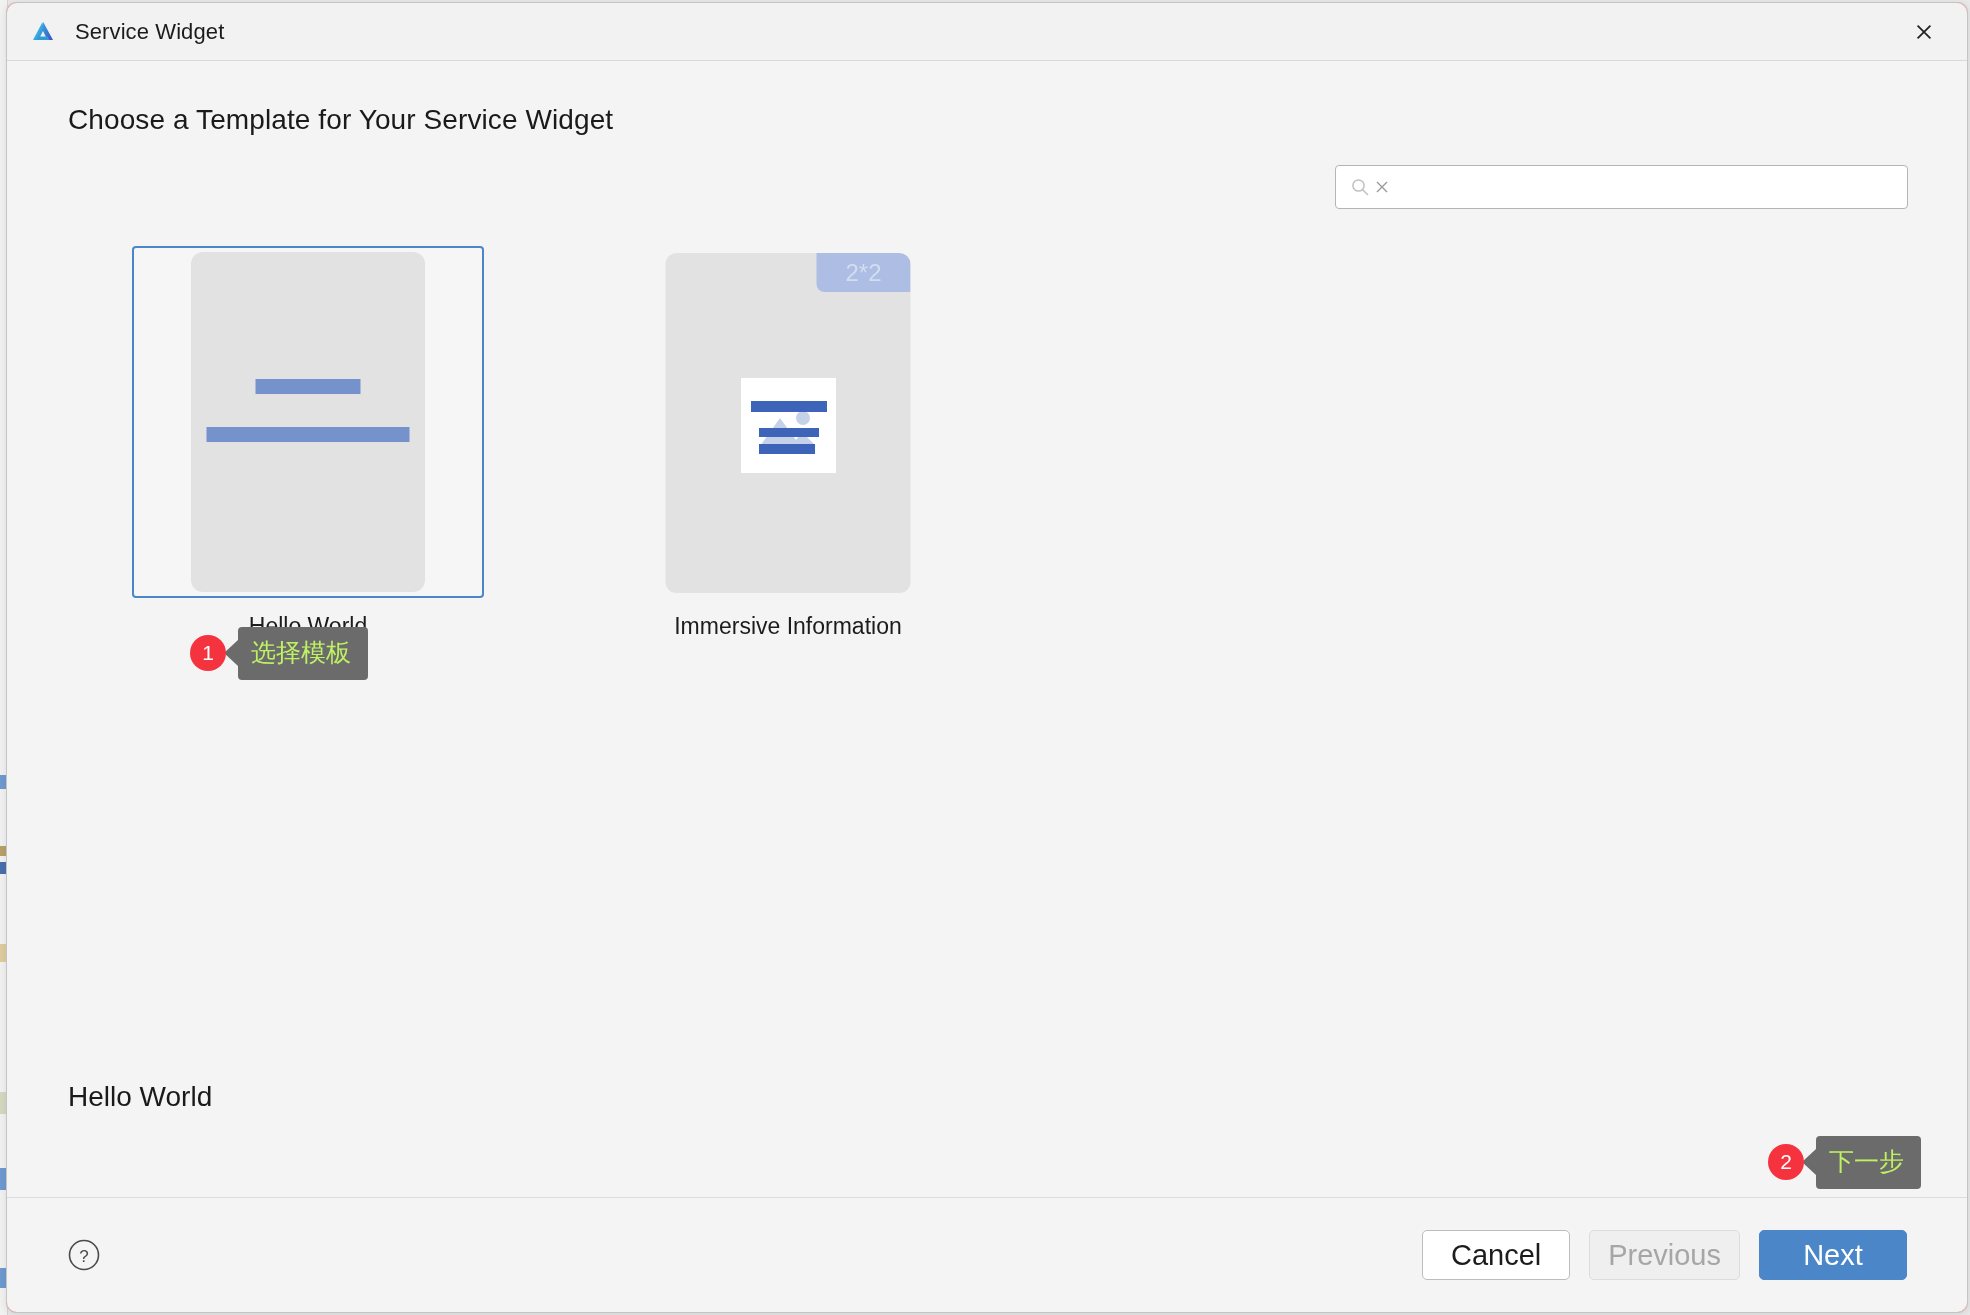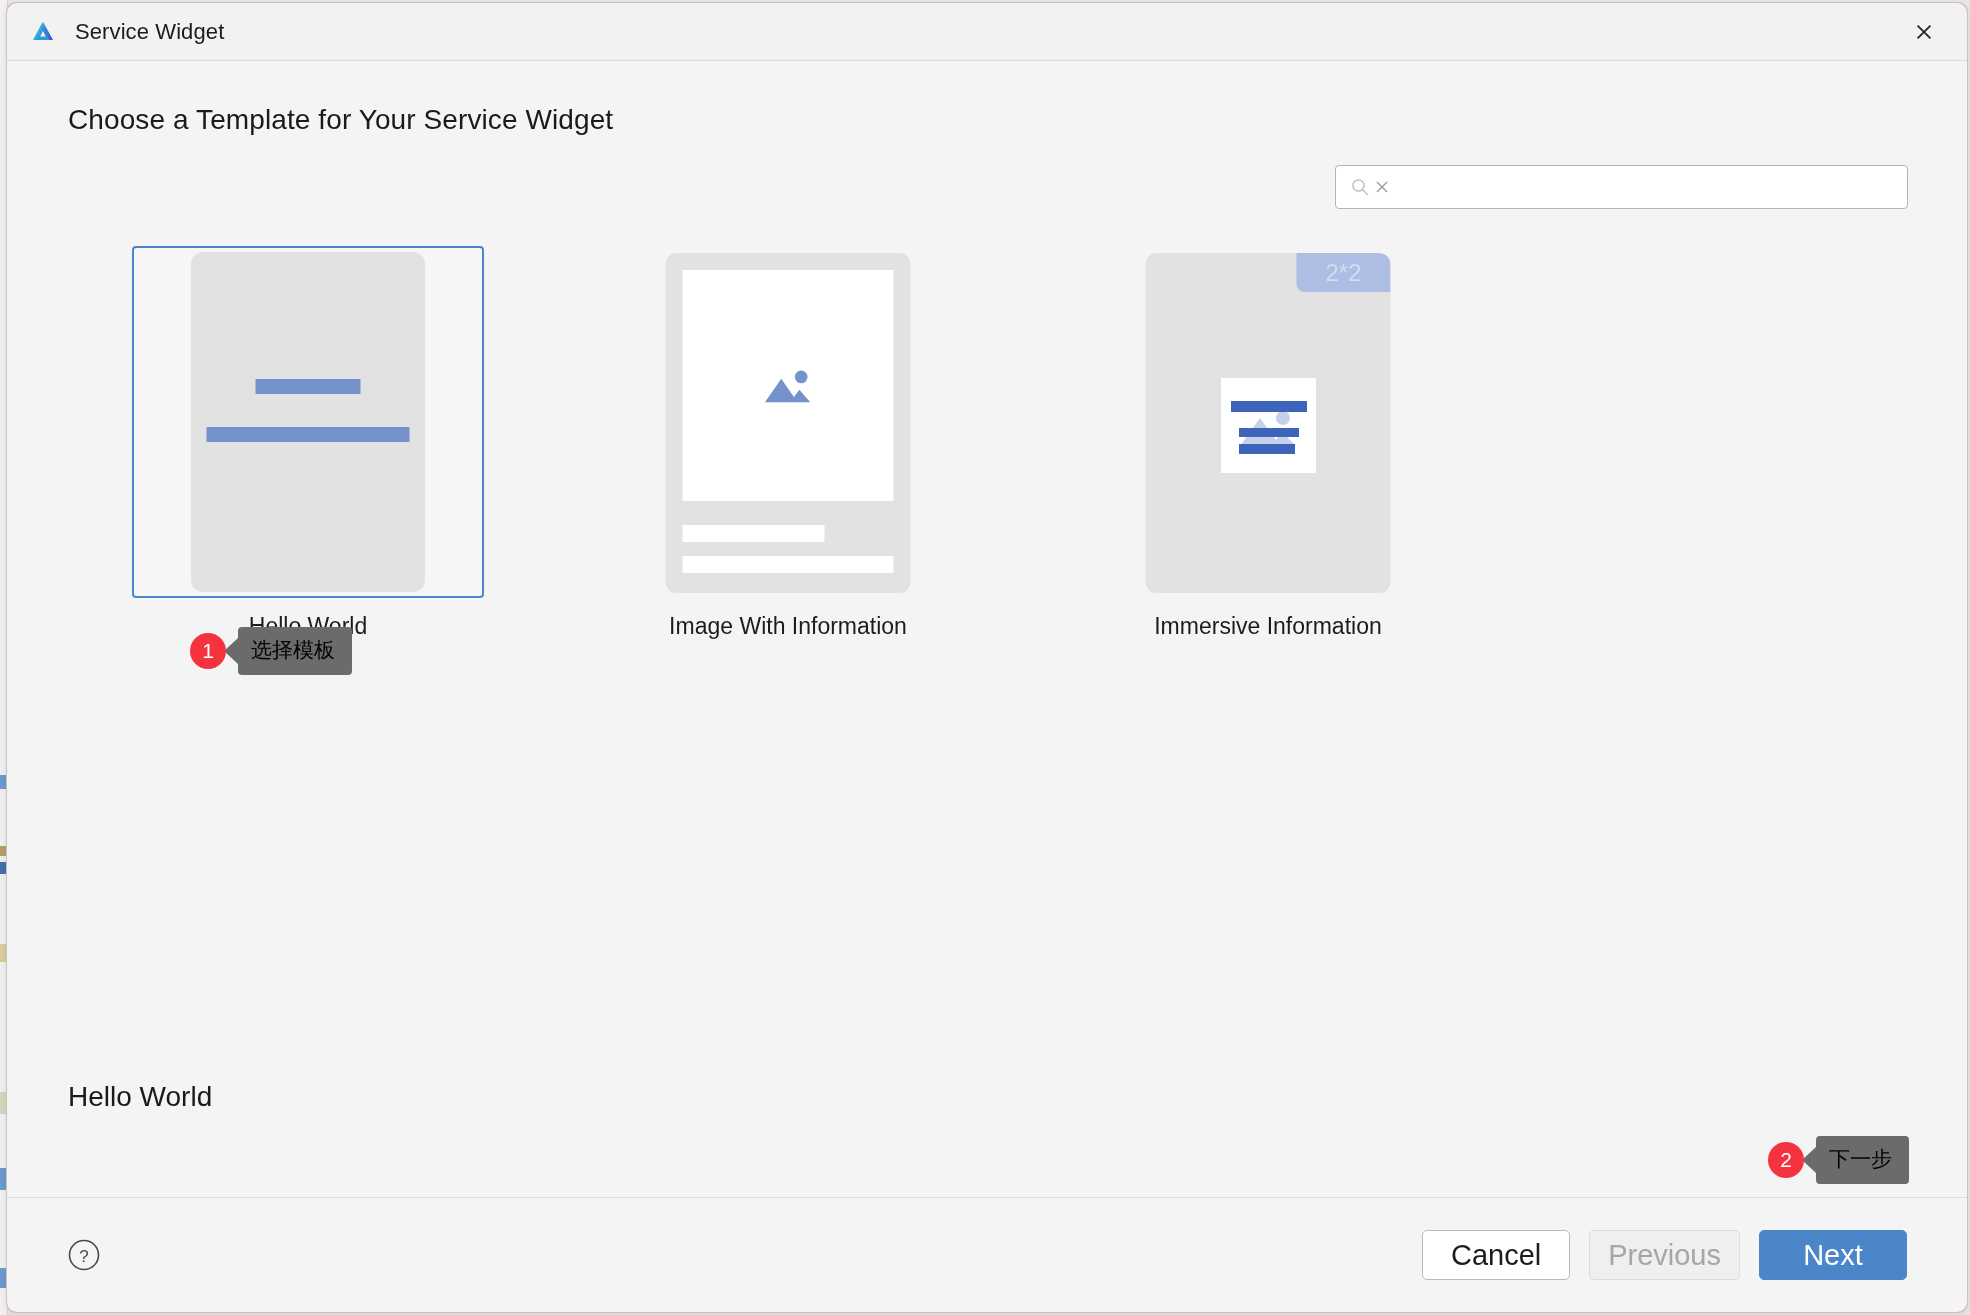--- a/index.html
+++ b/index.html
@@ -283,22 +283,22 @@
   .tip-arrow {
     width: 0; height: 0;
     border-top: 13px solid transparent;
     border-bottom: 13px solid transparent;
     border-right: 14px solid #6b6b6b;
     margin-left: -2px;
     flex: none;
   }
   .tip-bubble {
     background: #6b6b6b;
-    color: #000000;
-    font-size: 21px;
+    color: #bef264;
+    font-size: 25px;
     padding: 11px 17px 13px 13px;
     border-radius: 4px;
     white-space: nowrap;
     line-height: 1.15;
   }
 
   .tip-1 { left: 190px; top: 627px; }
   .tip-2 { left: 1768px; top: 1136px; }
 
   
@@ -430,35 +430,20 @@
 
       <div class="card-cell">
         <div class="card-thumb selected">
           <div class="t1-panel"></div>
           <div class="t1-bar-a"></div>
           <div class="t1-bar-b"></div>
         </div>
         <div class="card-label">Hello World</div>
       </div>
 
-      <div class="card-cell">
-        <div class="card-thumb">
-          <div class="t2-panel">
-            <div class="t2-image">
-              <svg viewBox="0 0 64 48" width="58" height="44">
-                <circle cx="46" cy="14" r="7" fill="#7692cd"></circle>
-                <path d="M6 42 L24 16 L38 36 L44 28 L56 42 Z" fill="#7692cd"></path>
-              </svg>
-            </div>
-            <div class="t2-line-a"></div>
-            <div class="t2-line-b"></div>
-          </div>
-        </div>
-        <div class="card-label">Image With Information</div>
-      </div>
 
       <div class="card-cell">
         <div class="card-thumb">
           <div class="t3-panel">
             <div class="t3-badge">2*2</div>
             <div class="t3-inner">
               <svg class="t3-pic" viewBox="0 0 64 42">
                 <circle cx="47" cy="12" r="7" fill="#7692cd"></circle>
                 <path d="M4 40 L24 12 L40 34 L46 26 L60 40 Z" fill="#7692cd"></path>
               </svg>

